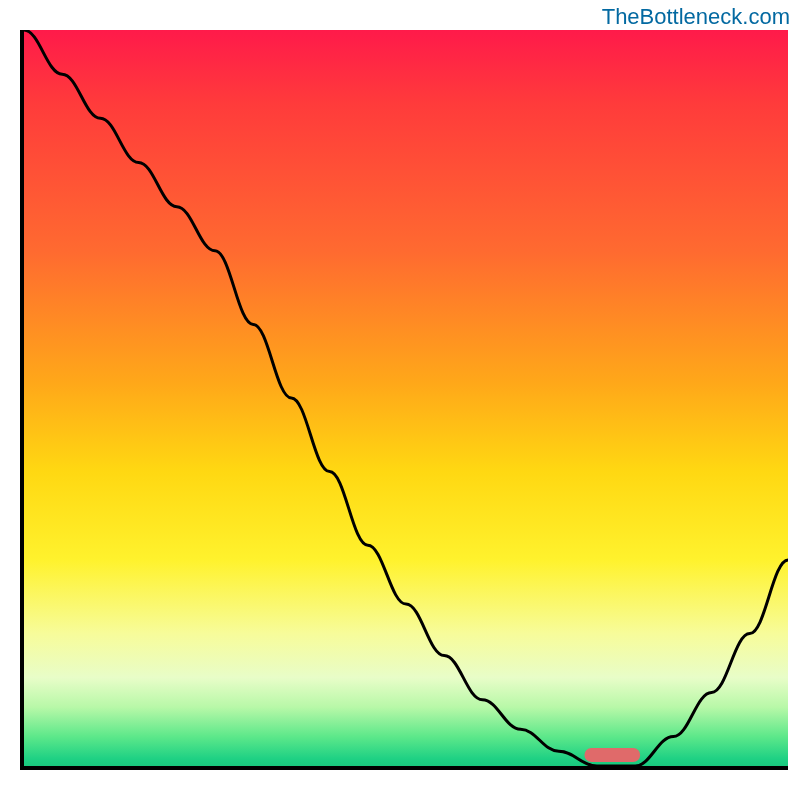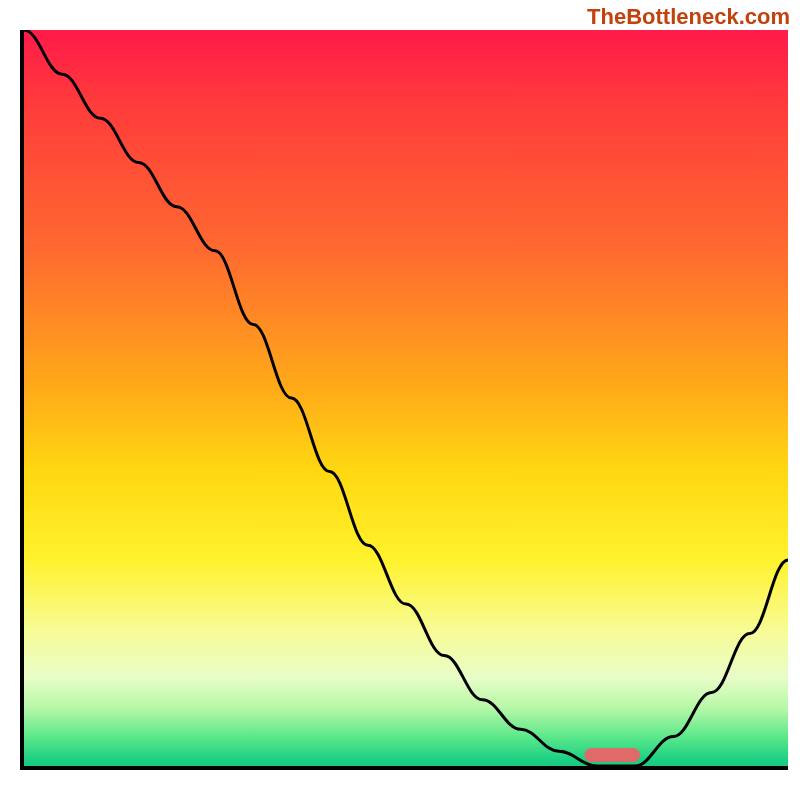--- a/index.html
+++ b/index.html
@@ -8,23 +8,23 @@
     height: 800px;
     background: #fff;
     font-family: Arial, Helvetica, sans-serif;
     position: relative;
     overflow: hidden;
   }
   .watermark {
     position: absolute;
     top: 4px;
     right: 10px;
-    color: #c2410c;
+    color: #0369a1;
     font-size: 22px;
-    font-weight: 700;
+    font-weight: 400;
     z-index: 10;
   }
   .chart-frame {
     position: absolute;
     left: 20px;
     top: 30px;
     width: 768px;
     height: 740px;
     border-left: 4px solid #000;
     border-bottom: 4px solid #000;

